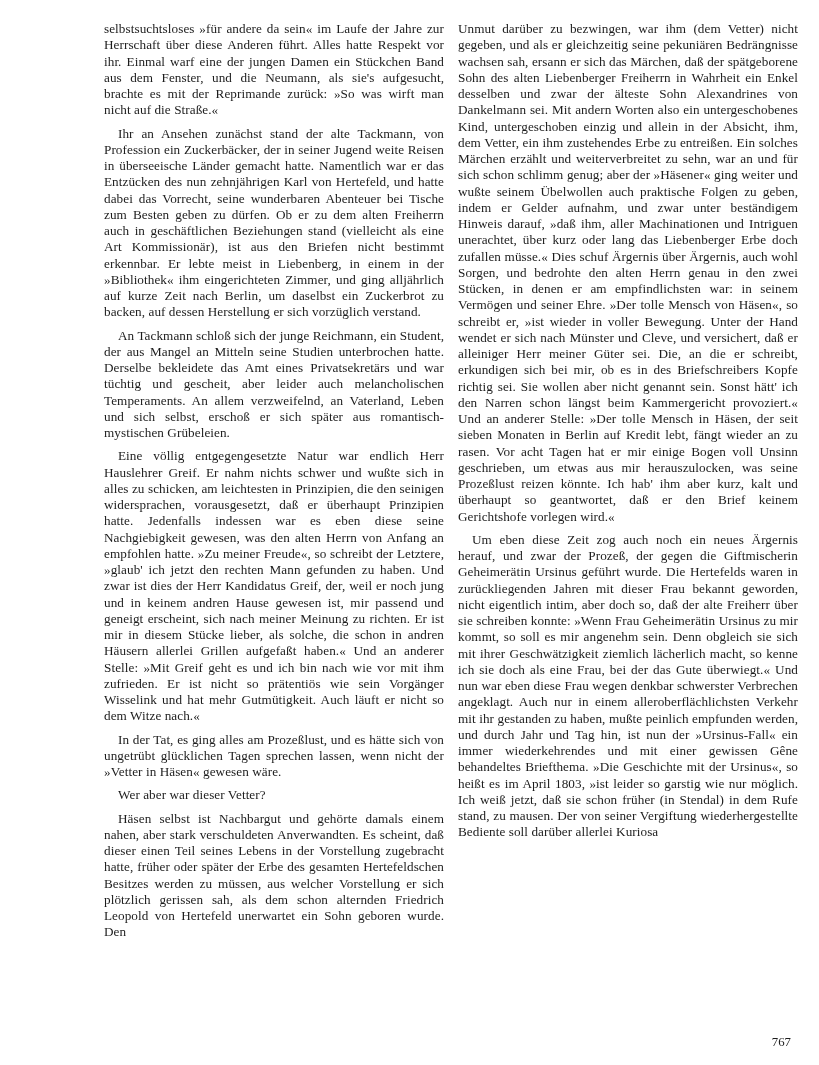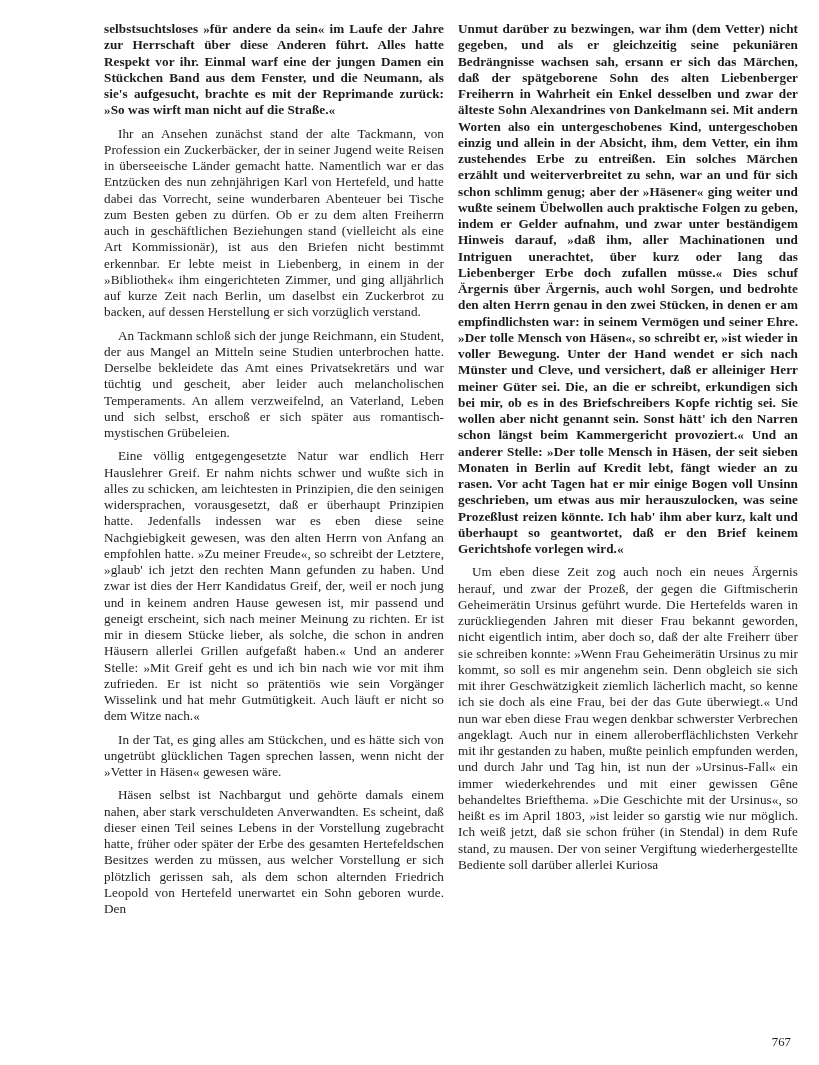--- a/index.html
+++ b/index.html
@@ -38,42 +38,42 @@
   }
   .column p {
     margin: 0;
   }
   .column p.indent {
     text-indent: 14px;
     margin-top: 7px;
   }
   .column p.no-indent {
     text-indent: 0;
-    font-weight: bold;
   }
   .page-number {
     position: absolute;
     top: 1034px;
     right: 28px;
     font-size: 12.8px;
     line-height: 16px;
     color: #1c1c1c;
   }
 </style>
 </head>
 <body>
 
 <div class="page">
   <div class="columns">
     <div class="column">
         <p class="no-indent" lang="de">selbstsuchtsloses »für andere da sein« im Laufe der Jahre zur Herrschaft über diese Anderen führt. Alles hatte Respekt vor ihr. Einmal warf eine der jungen Damen ein Stückchen Band aus dem Fenster, und die Neumann, als sie's aufgesucht, brachte es mit der Reprimande zurück: »So was wirft man nicht auf die Straße.«</p>
         <p class="indent" lang="de">Ihr an Ansehen zunächst stand der alte Tackmann, von Profession ein Zuckerbäcker, der in seiner Jugend weite Reisen in überseeische Länder gemacht hatte. Namentlich war er das Entzücken des nun zehnjährigen Karl von Hertefeld, und hatte dabei das Vorrecht, seine wunderbaren Abenteuer bei Tische zum Besten geben zu dürfen. Ob er zu dem alten Freiherrn auch in geschäftlichen Beziehungen stand (vielleicht als eine Art Kommissionär), ist aus den Briefen nicht bestimmt erkennbar. Er lebte meist in Liebenberg, in einem in der »Bibliothek« ihm eingerichteten Zimmer, und ging alljährlich auf kurze Zeit nach Berlin, um daselbst ein Zuckerbrot zu backen, auf dessen Herstellung er sich vorzüglich verstand.</p>
         <p class="indent" lang="de">An Tackmann schloß sich der junge Reichmann, ein Student, der aus Mangel an Mitteln seine Studien unterbrochen hatte. Derselbe bekleidete das Amt eines Privatsekretärs und war tüchtig und gescheit, aber leider auch melancholischen Temperaments. An allem verzweifelnd, an Vaterland, Leben und sich selbst, erschoß er sich später aus romantisch-mystischen Grübeleien.</p>
         <p class="indent" lang="de">Eine völlig entgegengesetzte Natur war endlich Herr Hauslehrer Greif. Er nahm nichts schwer und wußte sich in alles zu schicken, am leichtesten in Prinzipien, die den seinigen widersprachen, vorausgesetzt, daß er überhaupt Prinzipien hatte. Jedenfalls indessen war es eben diese seine Nachgiebigkeit gewesen, was den alten Herrn von Anfang an empfohlen hatte. »Zu meiner Freude«, so schreibt der Letztere, »glaub' ich jetzt den rechten Mann gefunden zu haben. Und zwar ist dies der Herr Kandidatus Greif, der, weil er noch jung und in keinem andren Hause gewesen ist, mir passend und geneigt erscheint, sich nach meiner Meinung zu richten. Er ist mir in diesem Stücke lieber, als solche, die schon in andren Häusern allerlei Grillen aufgefaßt haben.« Und an anderer Stelle: »Mit Greif geht es und ich bin nach wie vor mit ihm zufrieden. Er ist nicht so prätentiös wie sein Vorgänger Wisselink und hat mehr Gutmütigkeit. Auch läuft er nicht so dem Witze nach.«</p>
-        <p class="indent" lang="de">In der Tat, es ging alles am Stückchen, und es hätte sich von ungetrübt glücklichen Tagen sprechen lassen, wenn nicht der »Vetter in Häsen« gewesen wäre.</p>
+        <p class="indent" lang="de">In der Tat, es ging alles am Prozeßlust, und es hätte sich von ungetrübt glücklichen Tagen sprechen lassen, wenn nicht der »Vetter in Häsen« gewesen wäre.</p>
+        <p class="indent" lang="de">Wer aber war dieser Vetter?</p>
         <p class="indent" lang="de">Häsen selbst ist Nachbargut und gehörte damals einem nahen, aber stark verschuldeten Anverwandten. Es scheint, daß dieser einen Teil seines Lebens in der Vorstellung zugebracht hatte, früher oder später der Erbe des gesamten Hertefeldschen Besitzes werden zu müssen, aus welcher Vorstellung er sich plötzlich gerissen sah, als dem schon alternden Friedrich Leopold von Hertefeld unerwartet ein Sohn geboren wurde. Den</p>
       </div>
     <div class="column">
         <p class="no-indent" lang="de">Unmut darüber zu bezwingen, war ihm (dem Vetter) nicht gegeben, und als er gleichzeitig seine pekuniären Bedrängnisse wachsen sah, ersann er sich das Märchen, daß der spätgeborene Sohn des alten Liebenberger Freiherrn in Wahrheit ein Enkel desselben und zwar der älteste Sohn Alexandrines von Dankelmann sei. Mit andern Worten also ein untergeschobenes Kind, untergeschoben einzig und allein in der Absicht, ihm, dem Vetter, ein ihm zustehendes Erbe zu entreißen. Ein solches Märchen erzählt und weiterverbreitet zu sehn, war an und für sich schon schlimm genug; aber der »Häsener« ging weiter und wußte seinem Übelwollen auch praktische Folgen zu geben, indem er Gelder aufnahm, und zwar unter beständigem Hinweis darauf, »daß ihm, aller Machinationen und Intriguen unerachtet, über kurz oder lang das Liebenberger Erbe doch zufallen müsse.« Dies schuf Ärgernis über Ärgernis, auch wohl Sorgen, und bedrohte den alten Herrn genau in den zwei Stücken, in denen er am empfindlichsten war: in seinem Vermögen und seiner Ehre. »Der tolle Mensch von Häsen«, so schreibt er, »ist wieder in voller Bewegung. Unter der Hand wendet er sich nach Münster und Cleve, und versichert, daß er alleiniger Herr meiner Güter sei. Die, an die er schreibt, erkundigen sich bei mir, ob es in des Briefschreibers Kopfe richtig sei. Sie wollen aber nicht genannt sein. Sonst hätt' ich den Narren schon längst beim Kammergericht provoziert.« Und an anderer Stelle: »Der tolle Mensch in Häsen, der seit sieben Monaten in Berlin auf Kredit lebt, fängt wieder an zu rasen. Vor acht Tagen hat er mir einige Bogen voll Unsinn geschrieben, um etwas aus mir herauszulocken, was seine Prozeßlust reizen könnte. Ich hab' ihm aber kurz, kalt und überhaupt so geantwortet, daß er den Brief keinem Gerichtshofe vorlegen wird.«</p>
         <p class="indent" lang="de">Um eben diese Zeit zog auch noch ein neues Ärgernis herauf, und zwar der Prozeß, der gegen die Giftmischerin Geheimerätin Ursinus geführt wurde. Die Hertefelds waren in zurückliegenden Jahren mit dieser Frau bekannt geworden, nicht eigentlich intim, aber doch so, daß der alte Freiherr über sie schreiben konnte: »Wenn Frau Geheimerätin Ursinus zu mir kommt, so soll es mir angenehm sein. Denn obgleich sie sich mit ihrer Geschwätzigkeit ziemlich lächerlich macht, so kenne ich sie doch als eine Frau, bei der das Gute überwiegt.« Und nun war eben diese Frau wegen denkbar schwerster Verbrechen angeklagt. Auch nur in einem alleroberflächlichsten Verkehr mit ihr gestanden zu haben, mußte peinlich empfunden werden, und durch Jahr und Tag hin, ist nun der »Ursinus-Fall« ein immer wiederkehrendes und mit einer gewissen Gêne behandeltes Briefthema. »Die Geschichte mit der Ursinus«, so heißt es im April 1803, »ist leider so garstig wie nur möglich. Ich weiß jetzt, daß sie schon früher (in Stendal) in dem Rufe stand, zu mausen. Der von seiner Vergiftung wiederhergestellte Bediente soll darüber allerlei Kuriosa</p>
       </div>
   </div>
   <div class="page-number">767</div>
 </div>
 

